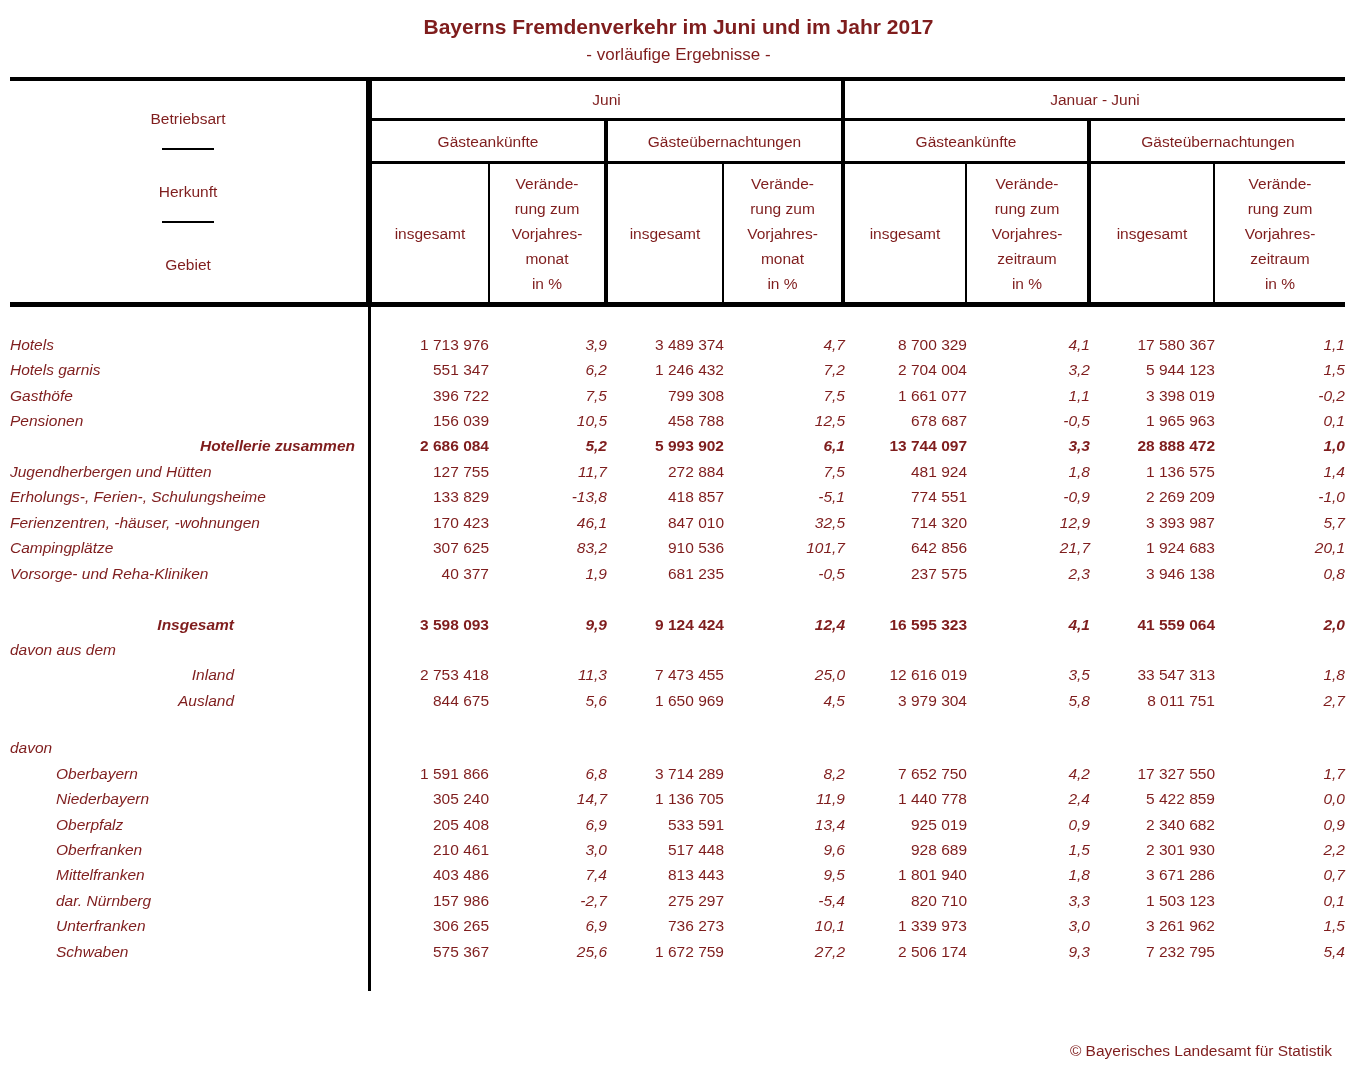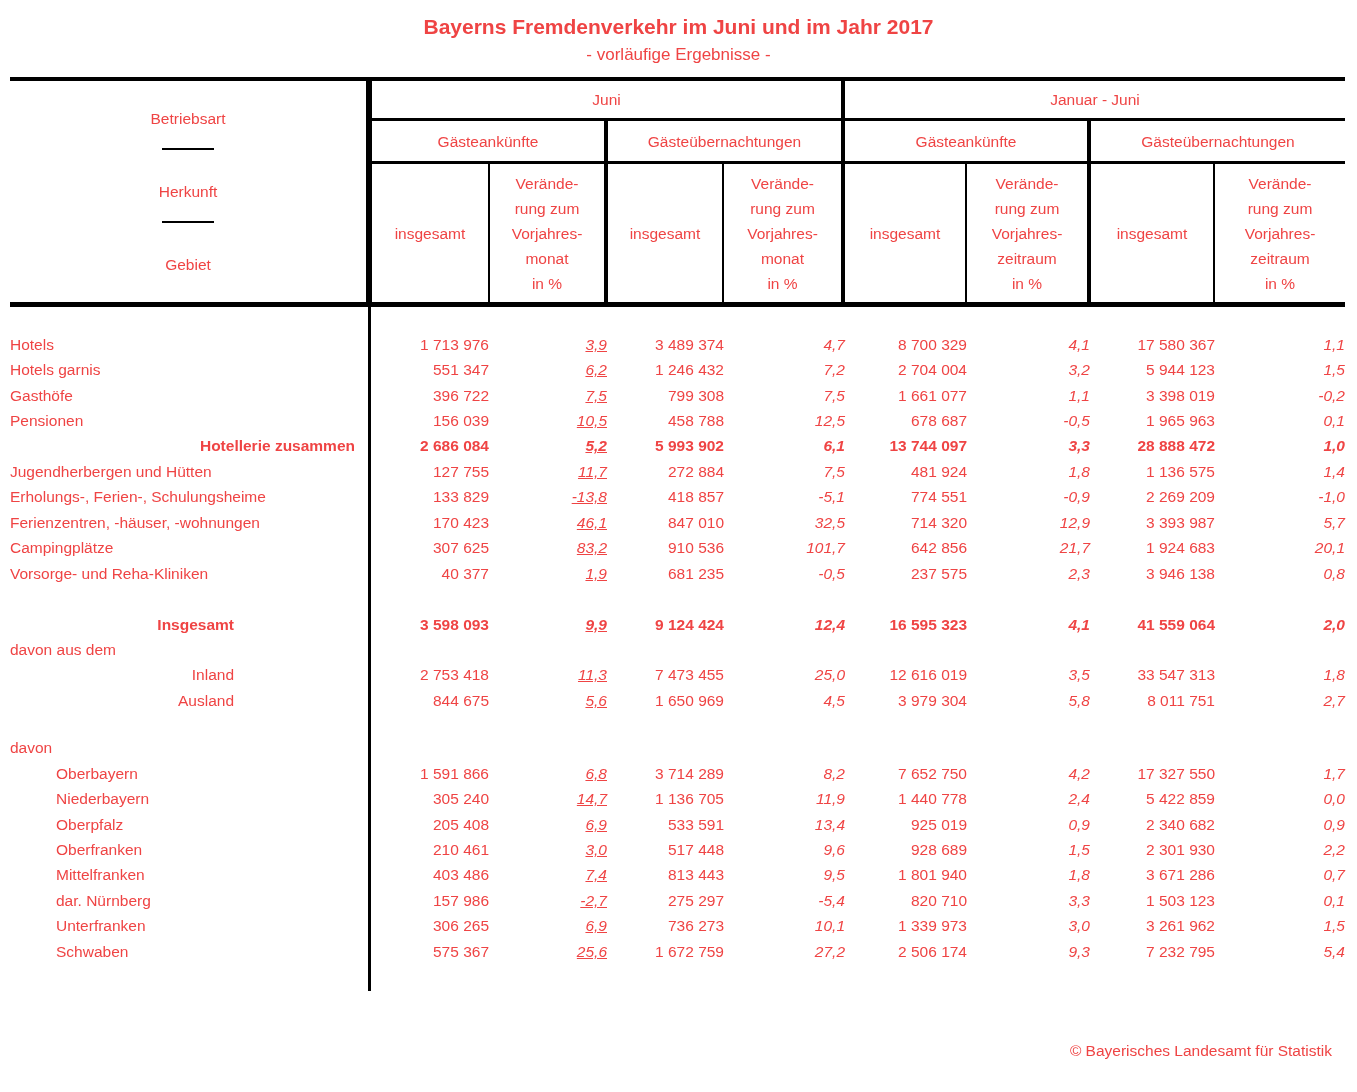--- a/index.html
+++ b/index.html
@@ -1,18 +1,18 @@
 <!DOCTYPE html>
 <html><head>
 <meta charset="utf-8">
 <style>
   html,body { margin:0; padding:0; background:#fff; }
   .page {
     position:relative; width:1357px; height:1092px; background:#ffffff;
-    font-family:"Liberation Sans", sans-serif; color:#ef4444; overflow:hidden;
+    font-family:"Liberation Sans", sans-serif; color:#7f1d1d; overflow:hidden;
   }
   .title {
     position:absolute; left:0; top:15px; width:1357px; text-align:center;
     font-size:21px; font-weight:bold; line-height:24px;
   }
   .subtitle {
     position:absolute; left:0; top:46px; width:1357px; text-align:center;
     font-size:17px; line-height:18px;
   }
   .line { position:absolute; background:#000; }
@@ -30,28 +30,28 @@
   .stub .dash { width:52px; height:2px; background:#000; margin-top:17px; }
   table.body {
     position:absolute; left:10px; top:307px; width:1335px;
     border-collapse:collapse; table-layout:fixed; font-size:15.5px;
   }
   table.body td { padding:0; vertical-align:middle; white-space:nowrap; }
   table.body tr { height:25.45px; }
   table.body tr.spacer0 { height:25px; }
   table.body tr.spacer  { height:25.45px; }
   table.body tr.spacer2 { height:22px; }
-  td.lab { text-align:left; padding-left:5px; }
+  td.lab { text-align:left; padding-left:5px;font-style:italic; }
   td.lab.region { padding-left:46px; }
   td.lab.sum   { text-align:right; padding-right:17px;  font-weight:bold; }
   td.lab.total { text-align:right; padding-right:138px; font-weight:bold; }
   td.lab.sub   { text-align:right; padding-right:138px; }
   td.num { text-align:right; }
   td.pct { font-style:italic; }
-  td.c1 { padding-right:4px; }  td.c2 { padding-right:10px;text-decoration:underline; }
+  td.c1 { padding-right:4px; }  td.c2 { padding-right:10px; }
   td.c3 { padding-right:2px; }  td.c4 { padding-right:8px; }
   td.c5 { padding-right:4px; }  td.c6 { padding-right:3px; }
   td.c7 { padding-right:2px; }  td.c8 { padding-right:10px; }
   tr.bold td { font-weight:bold; }
   .footer {
     position:absolute; right:25px; top:1042px; font-size:15.5px; line-height:18px;
     text-align:right;
   }
 </style>
 </head>

